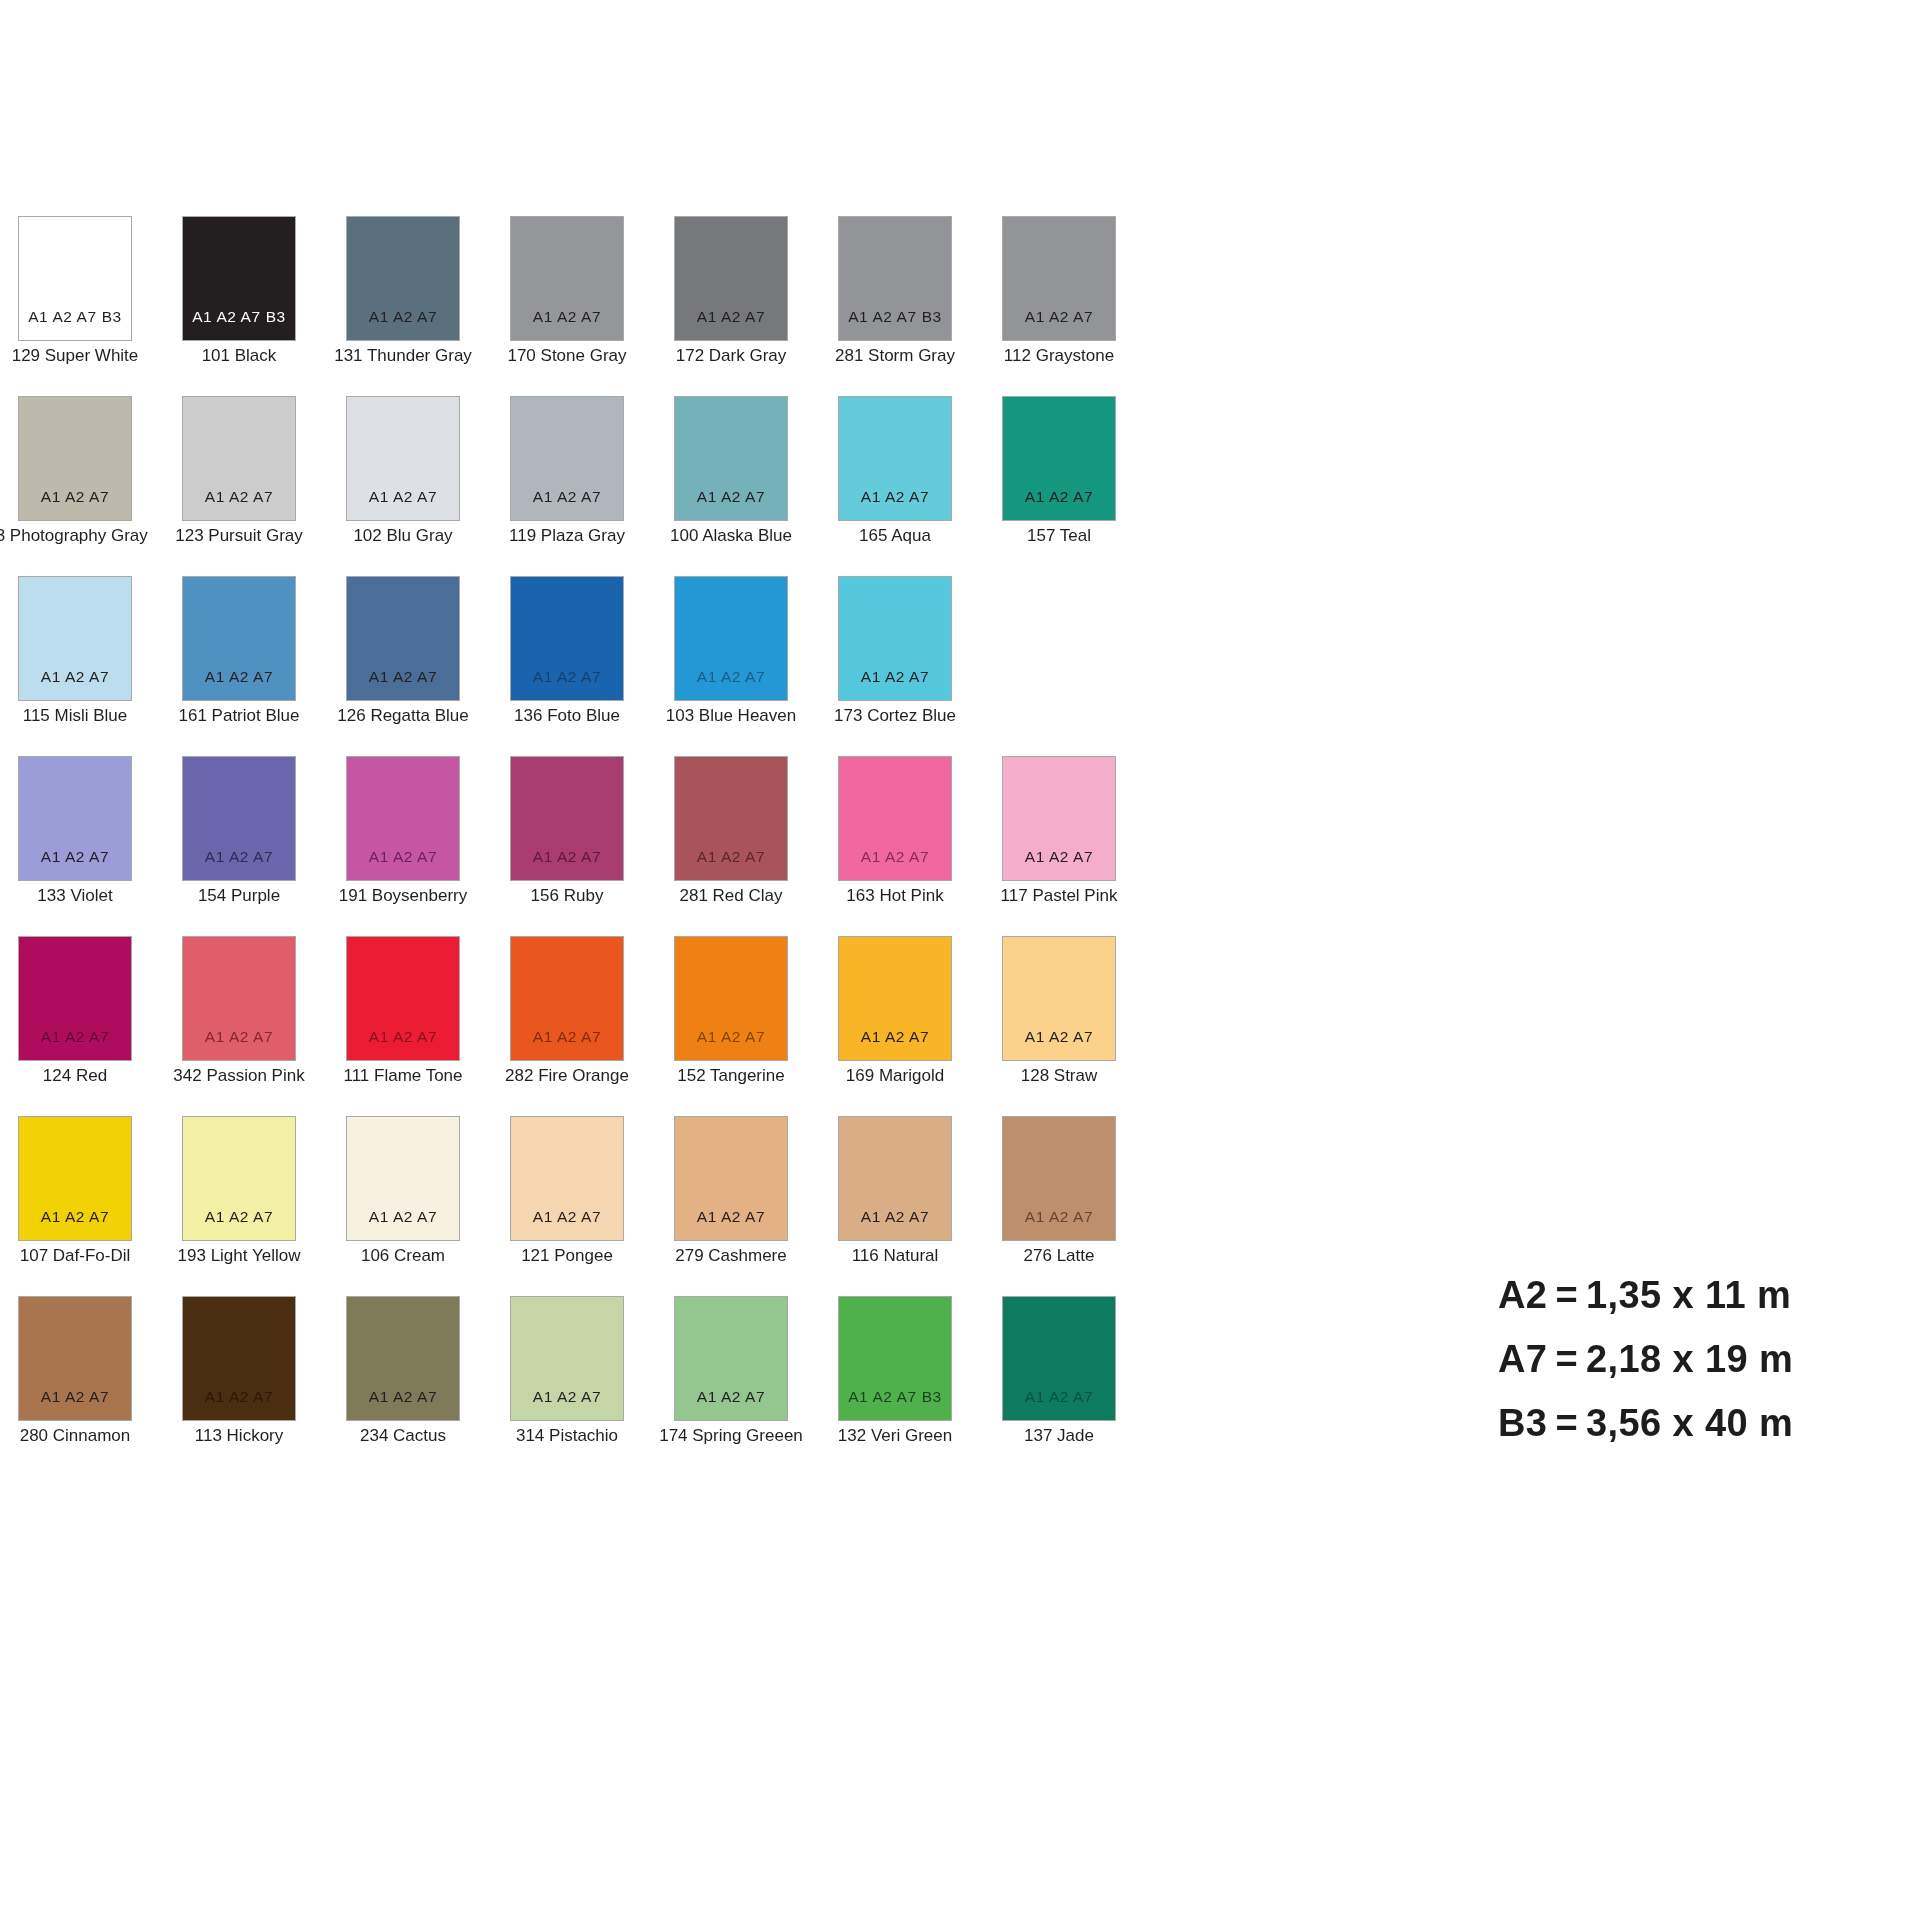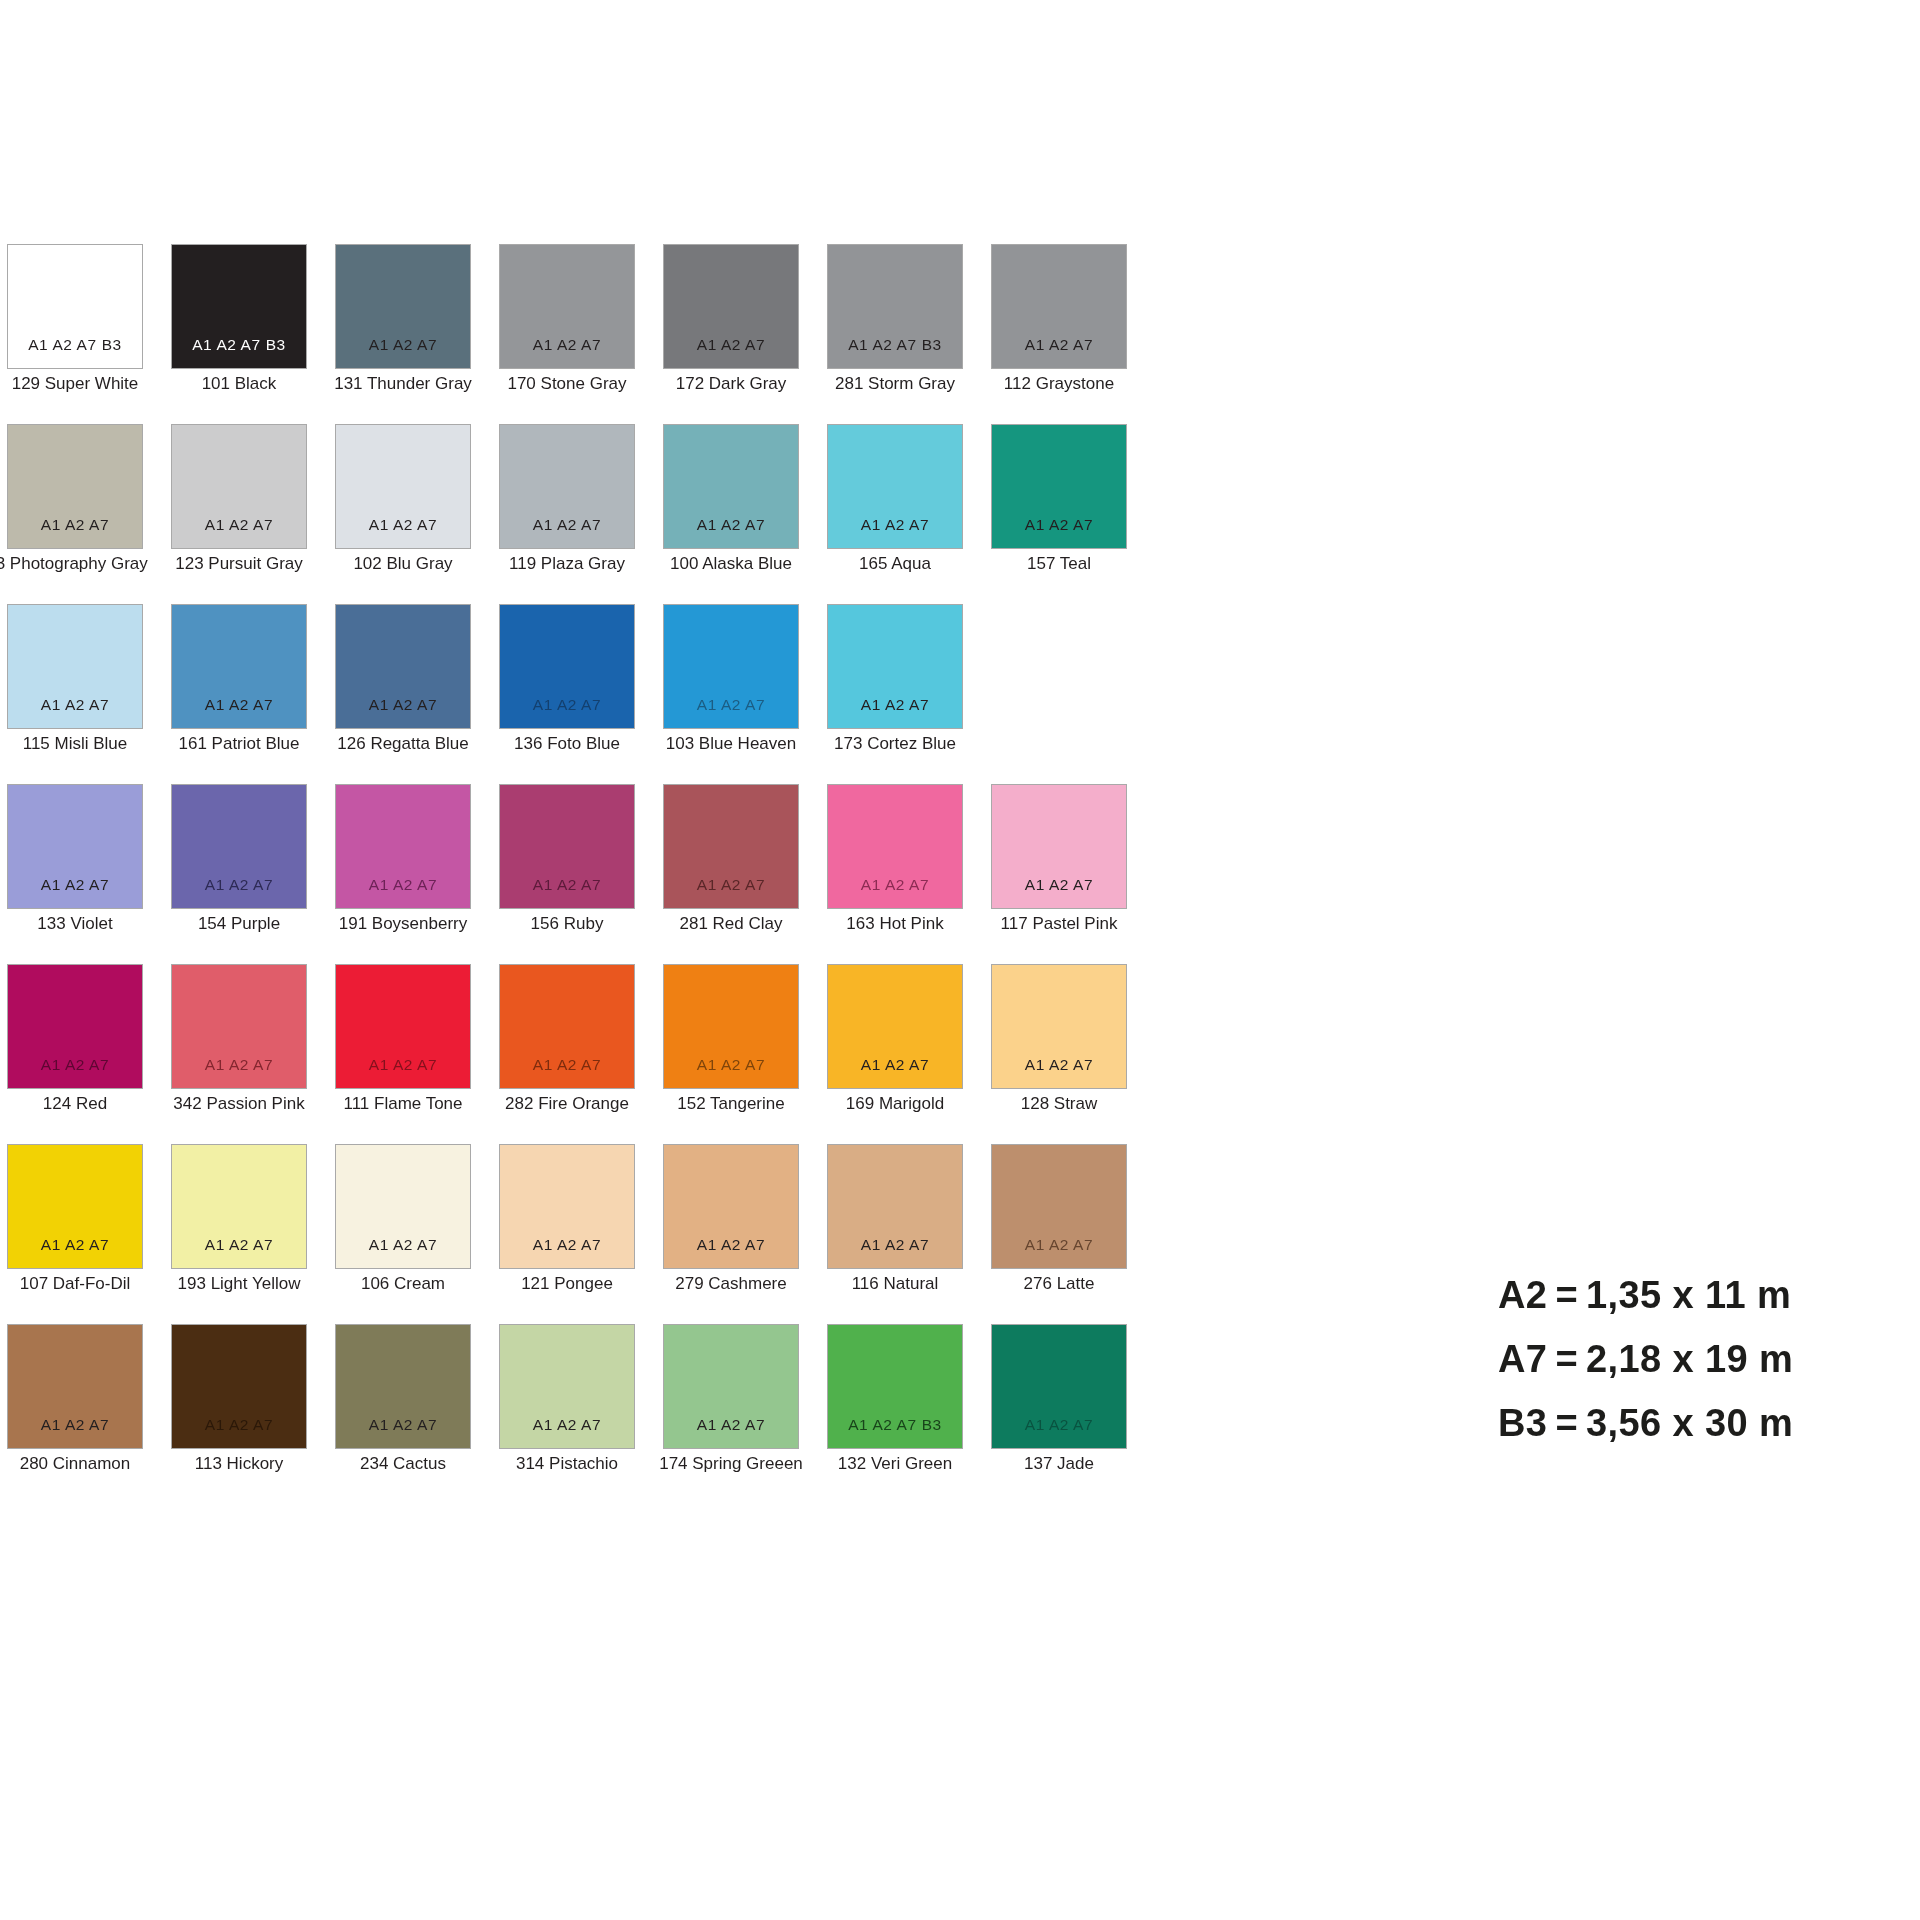--- a/index.html
+++ b/index.html
@@ -40,26 +40,25 @@
     width: 134px;
     margin-right: 30px;
     position: relative;
     display: flex;
     flex-direction: column;
     align-items: center;
   }
   .swatch-cell:last-child { margin-right: 0; }
 
   .swatch-box {
-    width: 136px;
+    width: 114px;
     height: 125px;
     box-sizing: border-box;
     border: 1px solid #a9a9a9;
     position: relative;
-    margin-top: 28px;
   }
 
   .swatch-codes {
     position: absolute;
     left: 0;
     right: 0;
     bottom: 16px;
     text-align: center;
     font-size: 15.5px;
     letter-spacing: 0.6px;
@@ -409,16 +408,16 @@
             <div class="swatch-codes" style="color: rgb(9, 83, 64);">A1  A2   A7</div>
           </div>
           <div class="swatch-label">137 Jade</div>
         </div>
       </div>
     </div>
 
   <div id="legend">
       <div class="legend-line"><span class="legend-key">A2</span><span class="legend-eq">=</span><span class="legend-val">1,35 x 11 m</span></div>
       <div class="legend-line"><span class="legend-key">A7</span><span class="legend-eq">=</span><span class="legend-val">2,18 x 19 m</span></div>
-      <div class="legend-line"><span class="legend-key">B3</span><span class="legend-eq">=</span><span class="legend-val">3,56 x 30 m</span></div>
+      <div class="legend-line"><span class="legend-key">B3</span><span class="legend-eq">=</span><span class="legend-val">3,56 x 40 m</span></div>
     </div>
 
 </div>
 
 </body></html>

